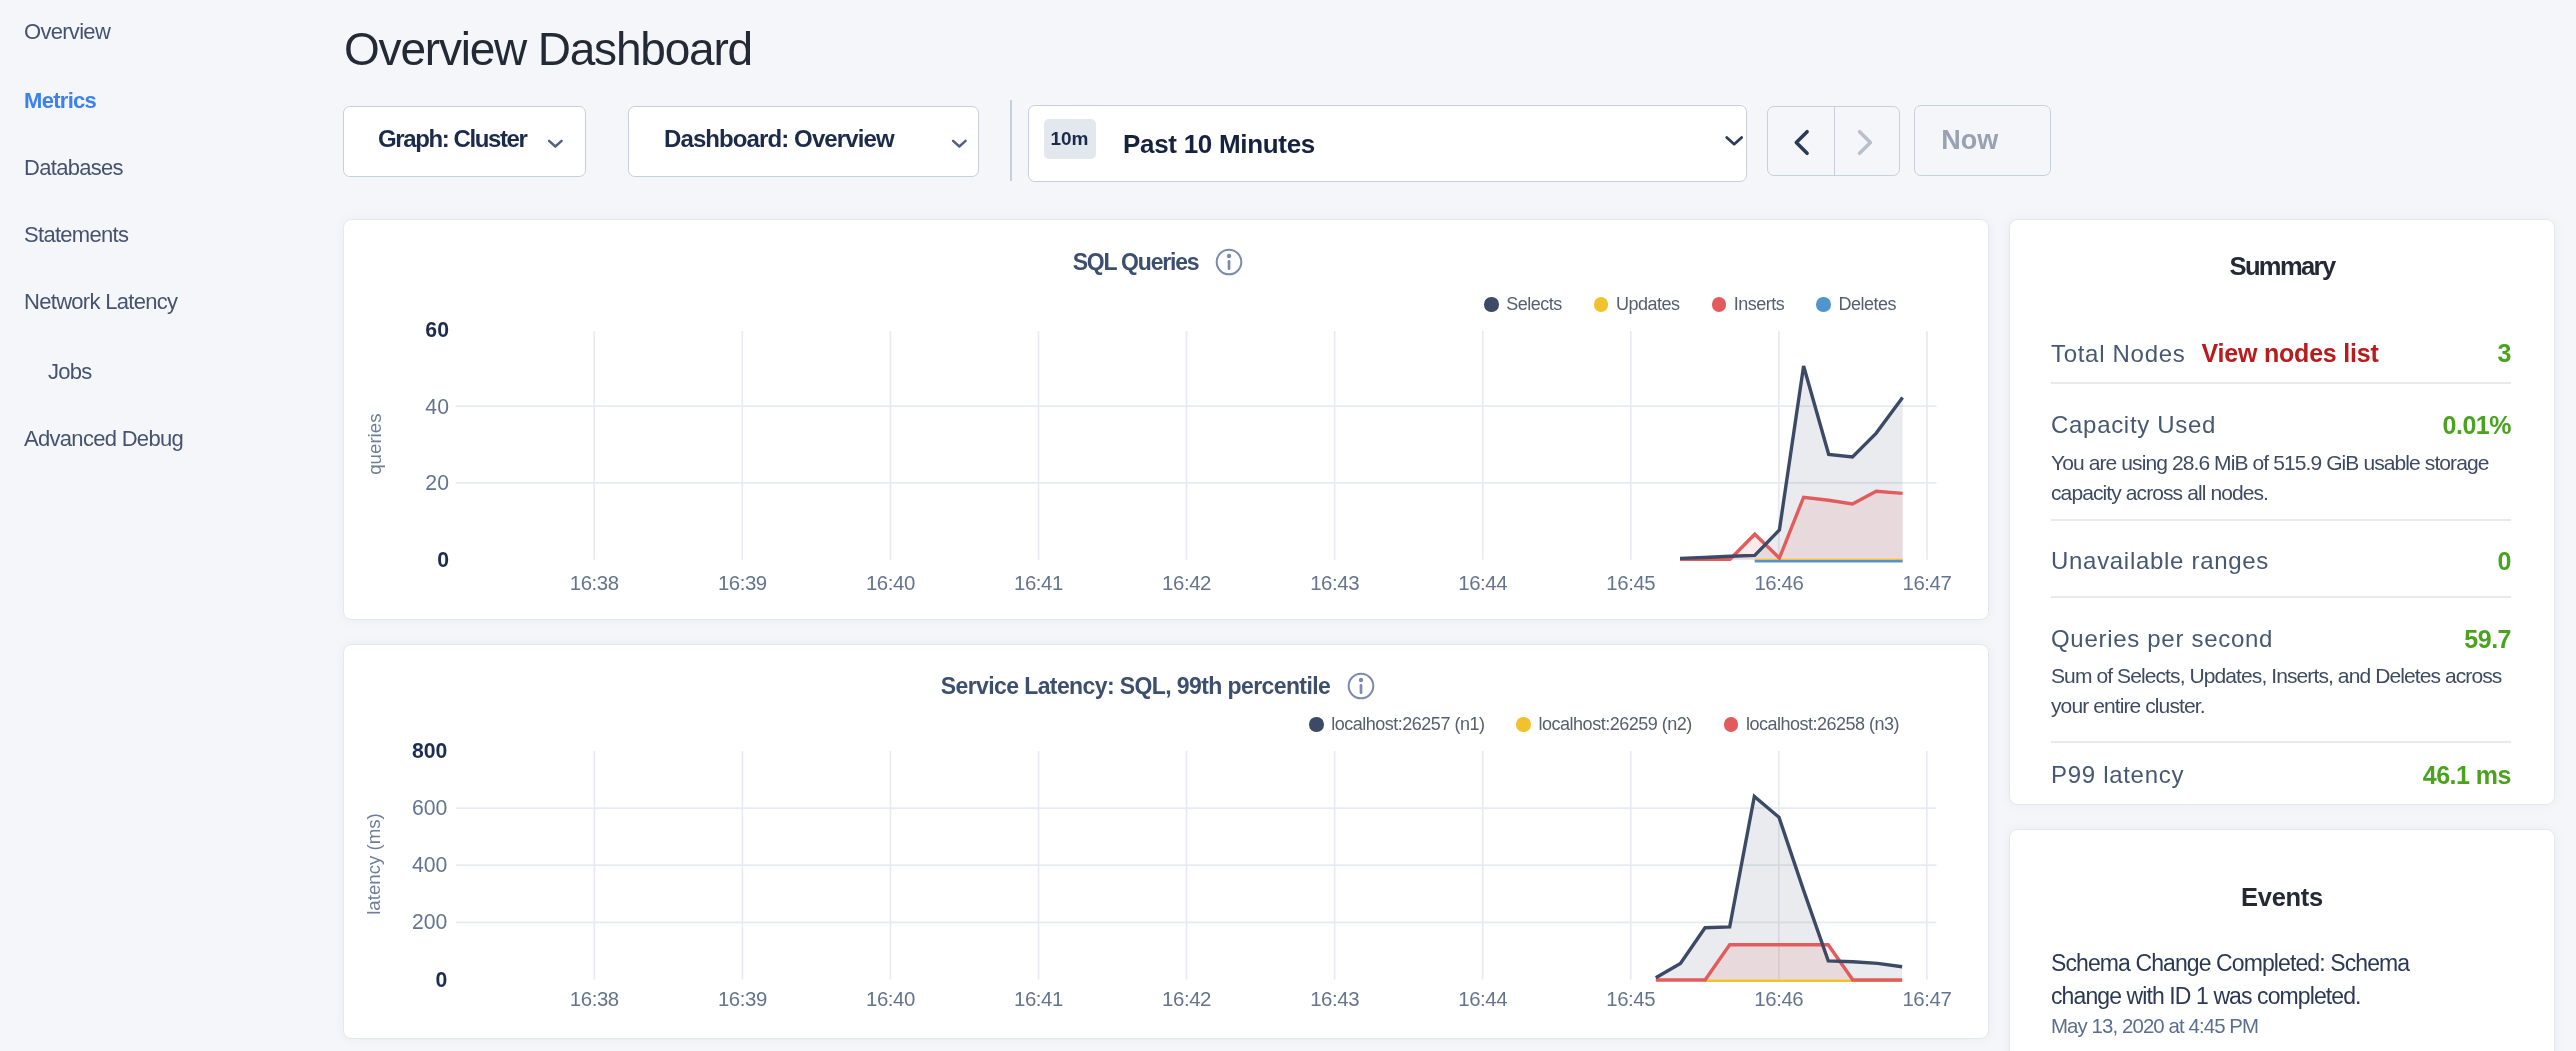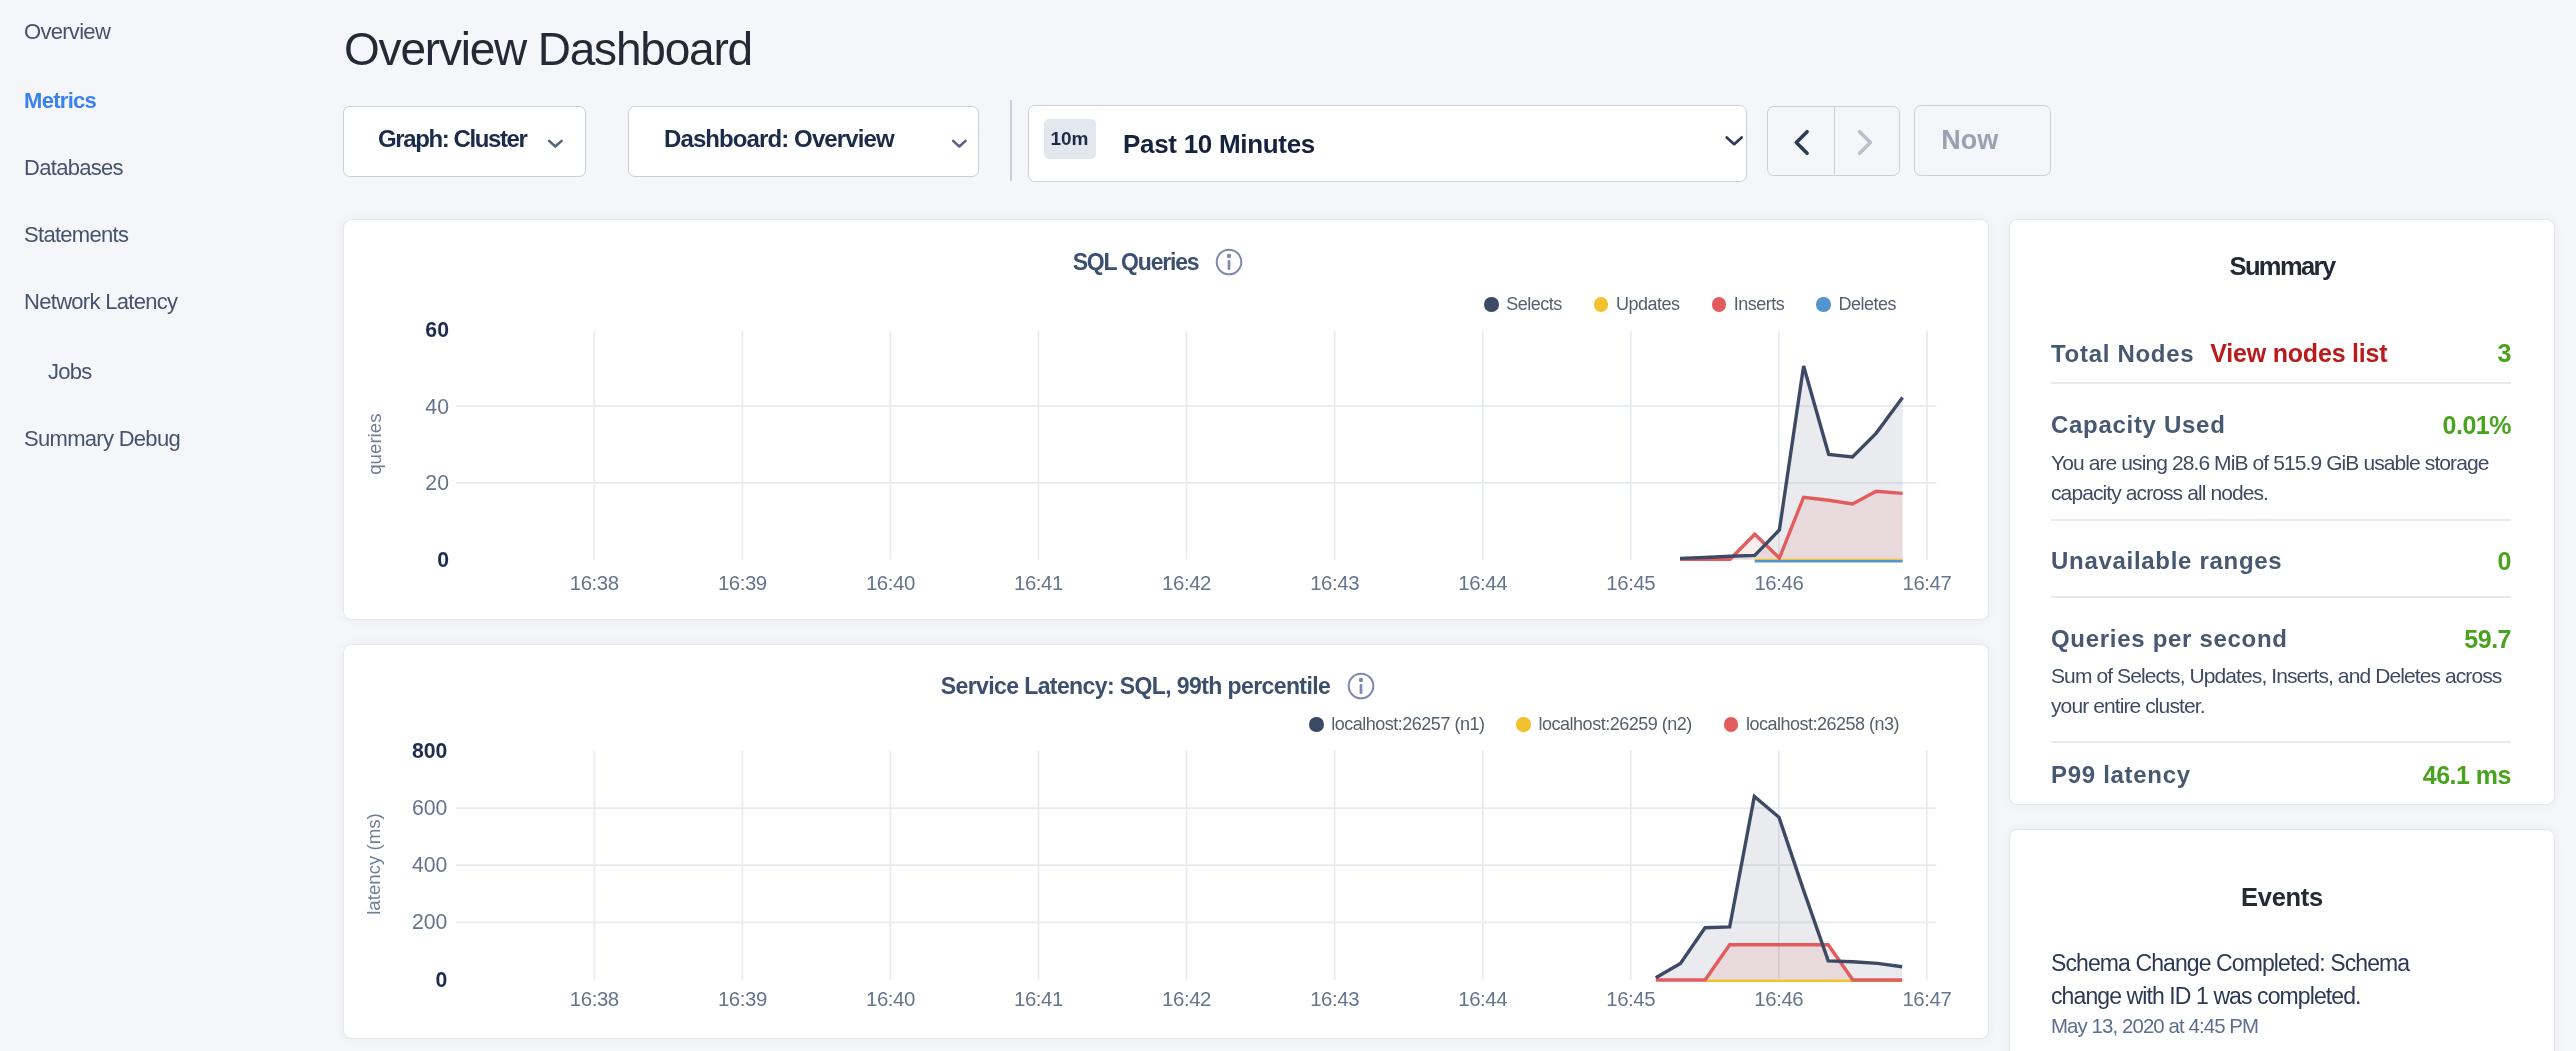--- a/index.html
+++ b/index.html
@@ -14,37 +14,37 @@
   .ctl-txt { font-size:24px; font-weight:bold; color:#1c2b4a; white-space:nowrap; }
   .chev { width:25.5px; height:15.3px; }
   .card { position:absolute; background:#fff; border:1.7px solid #e4e7ed; border-radius:8.5px; box-shadow:0 0 10.2px rgba(50,60,80,0.05); }
   .chart-title { position:absolute; width:100%; display:flex; align-items:center; justify-content:center; gap:17px; }
   .chart-title span { font-size:23px; font-weight:bold; color:#3c4f6e; }
   .legend { position:absolute; display:flex; align-items:center; }
   .legend .it { display:flex; align-items:center; margin-left:32px; }
   .legend .dot { width:14.5px; height:14.5px; border-radius:50%; margin-right:7.7px; }
   .legend .lb { font-size:18px; color:#555f6e; letter-spacing:-0.5px; }
   .srow { position:absolute; left:41px; right:43px; height:36px; display:flex; align-items:center; justify-content:space-between; }
-  .slabel { font-size:24px; font-weight:bold; color:#475872; letter-spacing:0.7px; }
+  .slabel { font-size:24px; font-weight:normal; color:#475872; letter-spacing:0.7px; }
   .sval { font-size:25px; font-weight:bold; color:#4aa31e; letter-spacing:-0.5px; }
   .sdesc { position:absolute; left:41px; font-size:21px; color:#3e4a61; line-height:30px; letter-spacing:-0.9px; white-space:nowrap; }
   .sdiv { position:absolute; left:41px; right:43px; height:1.7px; background:#e8eaef; }
   .slink { font-size:25px; font-weight:bold; color:#b91c1c; letter-spacing:-0.2px; }
 </style>
 </head>
 <body>
 <div id="page">
 
   <div class="nav-item" style="top:14.5px;">Overview</div>
   <div class="nav-item nav-active" style="top:84px;">Metrics</div>
   <div class="nav-item" style="top:151px;">Databases</div>
   <div class="nav-item" style="top:218px;">Statements</div>
   <div class="nav-item" style="top:285px;">Network Latency</div>
   <div class="nav-item" style="top:355px;margin-left:24px;">Jobs</div>
-  <div class="nav-item" style="top:422px;">Summary Debug</div>
+  <div class="nav-item" style="top:422px;">Advanced Debug</div>
 
   <h1 class="title">Overview Dashboard</h1>
 
   <div class="ctl" style="left:628px; top:106px; width:351px; height:71px;">
     <span class="ctl-txt" style="position:absolute; left:35px; top:calc(50% - 2.6px); transform:translateY(-50%); letter-spacing:-0.9px;">Dashboard: Overview</span>
     <svg class="chev" style="position:absolute; left:321px; top:31px; width:18.7px; height:12px;" viewBox="0 0 30 18">
         <path d="M5 4 L15 13 L25 4" fill="none" stroke="#54627e" stroke-width="4" stroke-linecap="round" stroke-linejoin="round"></path>
       </svg>
   </div>
   <div class="ctl" style="left:343px; top:106px; width:243px; height:71px;">

